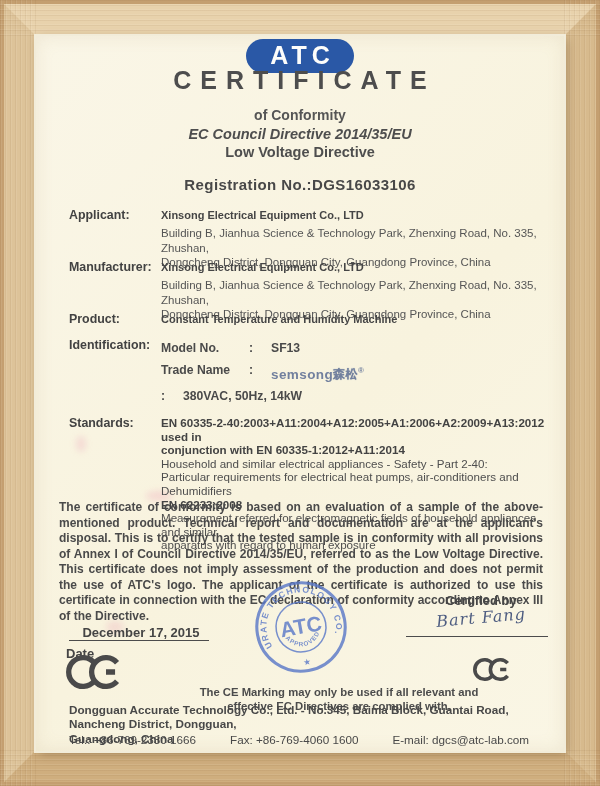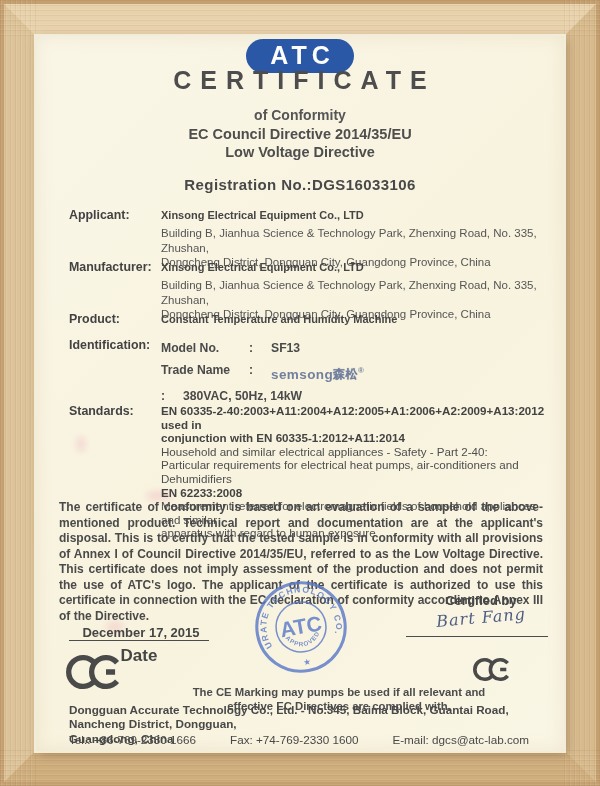--- a/index.html
+++ b/index.html
@@ -22,21 +22,21 @@
 
   .abs { position:absolute; }
   .ctr { left:0; right:0; text-align:center; }
   .b { font-weight:bold; }
 
   .logo-pill { left:210px; top:3px; width:108px; height:34px; background:#2a58a6;
     border-radius:17px; color:#fdfdfb; font-size:25px; font-weight:bold; letter-spacing:5px;
     text-align:center; line-height:33px; text-indent:5px; }
   .title { top:30px; font-size:25px; font-weight:bold; letter-spacing:9px; text-indent:9px; color:#4d4d4d; }
   .sub1 { top:71px; font-size:14px; color:#555; }
-  .sub2 { top:90px; font-size:14.5px; color:#4e4e4e; }
+  .sub2 { top:90px; font-size:14.5px; color:#4e4e4e;font-style:italic; }
   .sub3 { top:108px; font-size:14.5px; color:#4e4e4e; }
   .reg  { top:140px; font-size:15px; letter-spacing:.4px; color:#484848; }
 
   .row { left:33px; display:flex; width:485px; }
   .lbl { width:92px; flex:none; font-size:12.4px; font-weight:bold; color:#424242; }
   .cnt { flex:1; }
   .cname { font-size:11px; font-weight:bold; color:#454545; line-height:15px; }
   .addr { font-size:11.5px; line-height:14.5px; color:#555; margin-top:3px; }
 
   .id-row { display:flex; line-height:21.5px; }
@@ -54,21 +54,21 @@
     line-height:15.5px; text-align:justify; color:#4a4a4a; }
 
   .certby { left:375px; top:557px; width:140px; text-align:center; font-size:13px; font-weight:bold; color:#454545; }
   .sig { left:372px; top:572px; width:146px; text-align:center;
     font-family:"DejaVu Serif", serif; font-style:italic; font-size:16px; letter-spacing:1px;
     color:#4d5c80; transform:rotate(-5deg); }
   .sig-line { left:370px; top:600px; width:142px; border-bottom:1.5px solid #4c4c4c; }
 
   .date-val { left:32px; top:589px; width:146px; text-align:center; font-size:13px; font-weight:bold; color:#454545; }
   .date-line { left:33px; top:604px; width:140px; border-bottom:1.5px solid #4c4c4c; }
-  .date-lbl { left:30px; top:610px; width:146px; text-align:center; font-size:17px; font-weight:bold; color:#454545; }
+  .date-lbl { left:30px; top:610px; width:146px; text-align:left; font-size:13px; font-weight:bold; color:#454545; }
 
   .stamp { left:217px; top:543px; opacity:.82; transform:rotate(-10deg); }
 
   .ce-left { left:30px; top:616px; }
   .ce-right { left:437px; top:620px; }
   .ce-note { left:138px; top:650px; width:330px; text-align:center; font-size:11.3px;
     font-weight:bold; line-height:13.8px; color:#4c4c4c; }
 
   .foot-addr { left:33px; top:667px; width:482px; font-size:11.7px; font-weight:bold;
     line-height:14.3px; color:#484848; }
@@ -142,21 +142,21 @@
           <span class="id-c">:</span>
           <span class="id-v brand"><span>semsong</span><span class="cjk">森松</span><span class="reg-sup">®</span></span>
         </div>
         <div class="id-row">
           <span class="id-c">:</span>
           <span class="id-v">380VAC, 50Hz, 14kW</span>
         </div>
       </div>
     </div>
 
-    <div class="abs row" style="top:368px">
+    <div class="abs row" style="top:380px">
       <div class="lbl">Standards:</div>
       <div class="cnt">
         <div class="std-line b">EN 60335-2-40:2003+A11:2004+A12:2005+A1:2006+A2:2009+A13:2012 used in</div>
         <div class="std-line b">conjunction with EN 60335-1:2012+A11:2014</div>
         <div class="std-line">Household and similar electrical appliances - Safety - Part 2-40:</div>
         <div class="std-line">Particular requirements for electrical heat pumps, air-conditioners and Dehumidifiers</div>
         <div class="std-line b">EN 62233:2008</div>
         <div class="std-line">Measurement referred for electromagnetic fields of household appliances and similar</div>
         <div class="std-line">apparatus with regard to human exposure</div>
       </div>
@@ -191,28 +191,28 @@
 
     <svg class="abs ce-left" width="56" height="40" viewBox="0 0 105 70">
       <path d="M52.7,17.6 A27,27 0 1 0 52.7,52.4" fill="none" stroke="#4a4a4a" stroke-width="10"></path>
       <path d="M95.7,17.6 A27,27 0 1 0 95.7,52.4 M75,35 H92" fill="none" stroke="#4a4a4a" stroke-width="10"></path>
     </svg>
     <svg class="abs ce-right" width="38" height="27" viewBox="0 0 105 70">
       <path d="M52.7,17.6 A27,27 0 1 0 52.7,52.4" fill="none" stroke="#4a4a4a" stroke-width="10"></path>
       <path d="M95.7,17.6 A27,27 0 1 0 95.7,52.4 M75,35 H92" fill="none" stroke="#4a4a4a" stroke-width="10"></path>
     </svg>
     <div class="abs ce-note">
-      <div>The CE Marking may pumps be used if all relevant and</div>
+      <div>The CE Marking may only be used if all relevant and</div>
       <div>effective EC Directives are complied with.</div>
     </div>
 
     <div class="abs foot-addr">
       <div>Dongguan Accurate Technology Co., Ltd. - No.345, Baima Block, Guantai Road, Nancheng District, Dongguan,</div>
       <div>Guangdong, China</div>
     </div>
     <div class="abs contacts">
       <span>Tel.: +86-769-2330 1666</span>
-      <span>Fax: +74-769-2330 1600</span>
+      <span>Fax: +86-769-4060 1600</span>
       <span>E-mail: dgcs@atc-lab.com</span>
     </div>
 
   </div>
 </div>
 
 </body></html>

